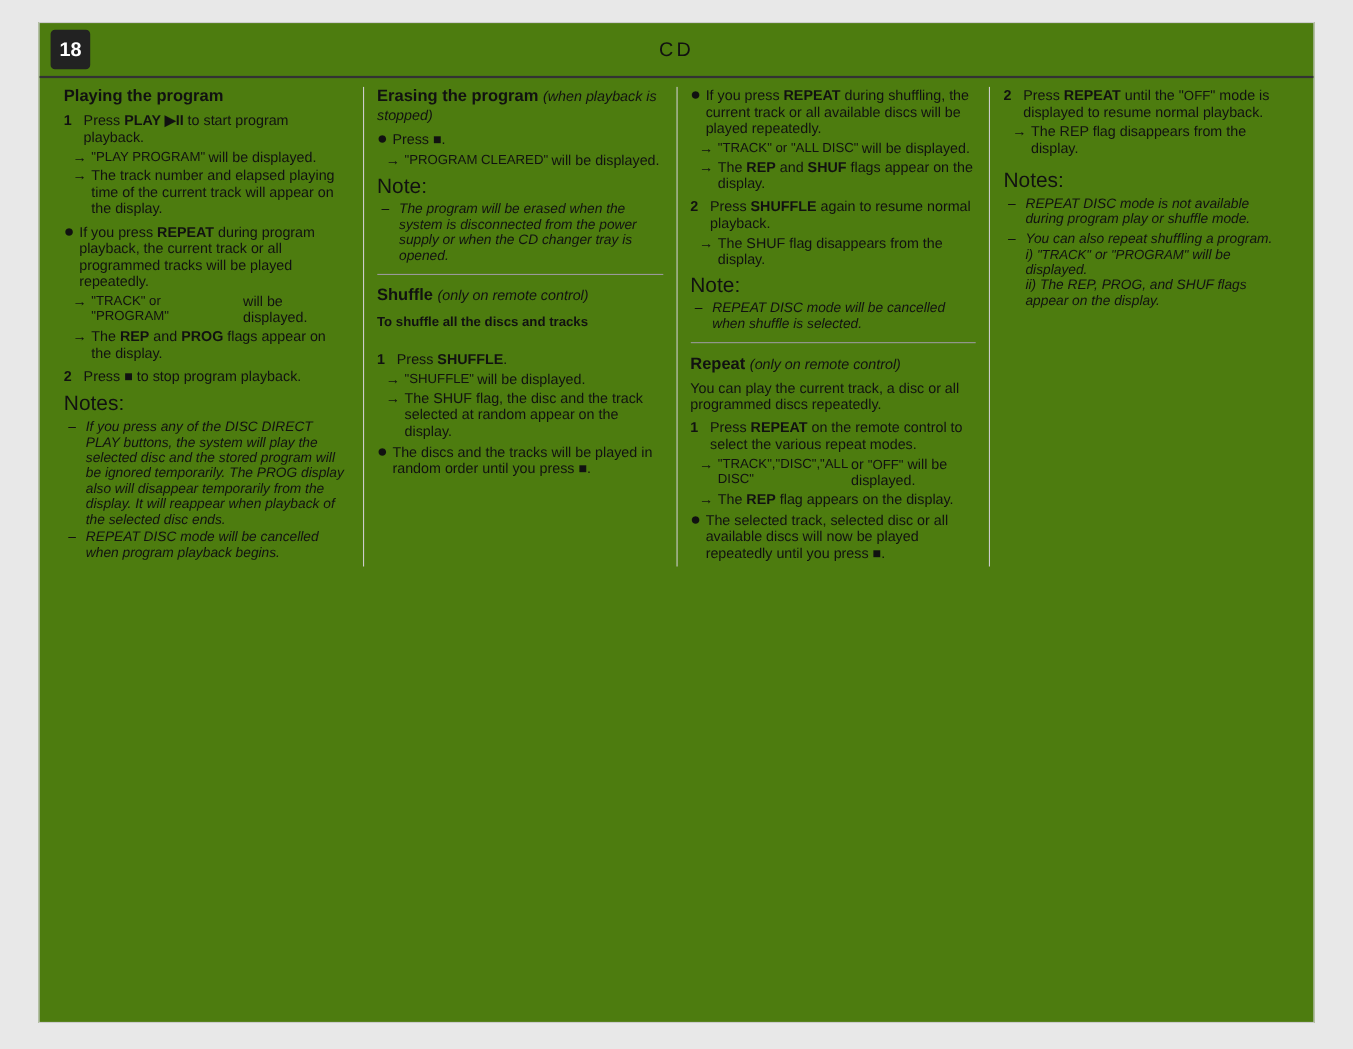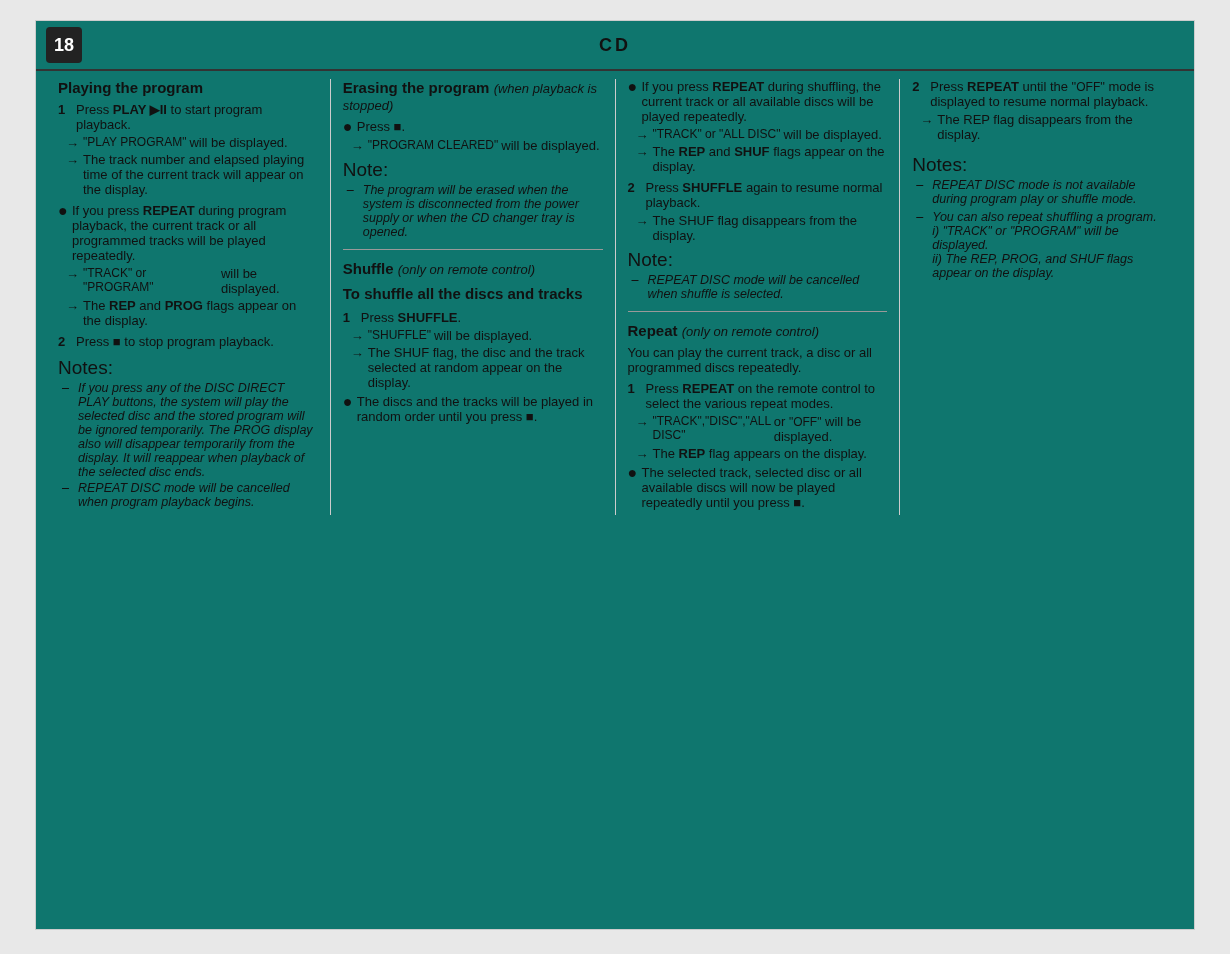--- a/index.html
+++ b/index.html
@@ -5,21 +5,21 @@
     * { margin: 0; padding: 0; box-sizing: border-box; }
     body {
       background: #e8e8e8;
       font-family: Arial, Helvetica, sans-serif;
       font-size: 13px;
       color: #111;
       width: 1230px;
       min-height: 954px;
     }
     .page-wrapper {
-      background: #0f766e;
+      background: #4d7c0f;
       margin: 20px auto;
       width: 1160px;
       min-height: 910px;
       padding: 0;
       position: relative;
       border: 1px solid #ccc;
     }
     .page-header {
       display: flex;
       align-items: center;
@@ -38,21 +38,21 @@
       align-items: center;
       justify-content: center;
       border-radius: 4px;
       margin-right: 12px;
     }
     .page-title {
       position: absolute;
       left: 50%;
       transform: translateX(-50%);
       font-size: 18px;
-      font-weight: bold;
+      font-weight: normal;
       letter-spacing: 3px;
     }
     .content-area {
       display: flex;
       padding: 8px 10px 10px 10px;
       gap: 0;
     }
     .col {
       flex: 1;
       padding: 0 12px;
@@ -132,22 +132,22 @@
     .note-dash {
       min-width: 12px;
     }
     hr.section-divider {
       border: none;
       border-top: 1px solid #999;
       margin: 10px 0;
     }
     .sub-section-title {
       font-weight: bold;
-      font-size: 15px;
-      margin-bottom: 8px;
+      font-size: 12px;
+      margin-bottom: 20px;
     }
   </style>
 </head>
 <body>
 
 <div class="page-wrapper">
   <div class="page-header">
     <div class="page-number-badge">18</div>
     <div class="page-title">CD</div>
   </div>

